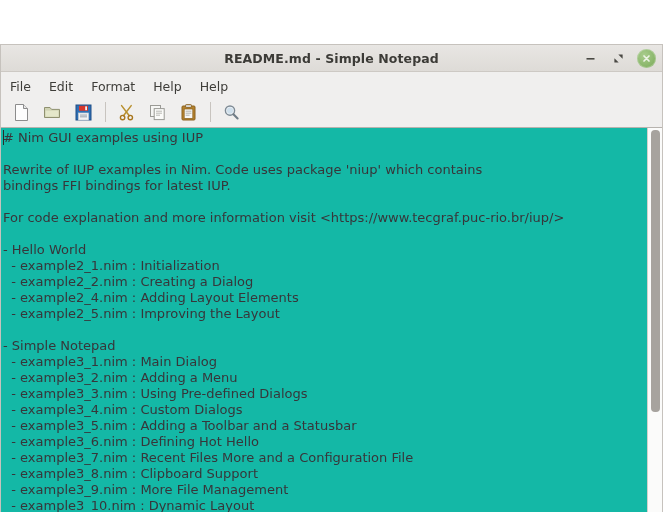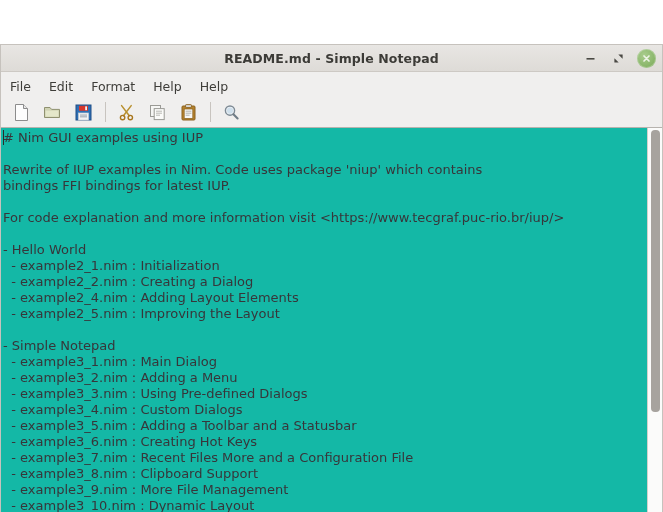--- a/index.html
+++ b/index.html
@@ -304,21 +304,21 @@
       <div class="txtline">  - example2_2.nim : Creating a Dialog</div>
       <div class="txtline">  - example2_4.nim : Adding Layout Elements</div>
       <div class="txtline">  - example2_5.nim : Improving the Layout</div>
       <div class="txtline"></div>
       <div class="txtline">- Simple Notepad</div>
       <div class="txtline">  - example3_1.nim : Main Dialog</div>
       <div class="txtline">  - example3_2.nim : Adding a Menu</div>
       <div class="txtline">  - example3_3.nim : Using Pre-defined Dialogs</div>
       <div class="txtline">  - example3_4.nim : Custom Dialogs</div>
       <div class="txtline">  - example3_5.nim : Adding a Toolbar and a Statusbar</div>
-      <div class="txtline">  - example3_6.nim : Creating Hot Keys</div>
+      <div class="txtline">  - example3_6.nim : Defining Hot Hello</div>
       <div class="txtline">  - example3_7.nim : Recent Files More and a Configuration File</div>
       <div class="txtline">  - example3_8.nim : Clipboard Support</div>
       <div class="txtline">  - example3_9.nim : More File Management</div>
       <div class="txtline">  - example3_10.nim : Dynamic Layout</div>
     </div>
     <div id="vscroll">
       <div id="vthumb" style="top: 2px; height: 282px;"></div>
     </div>
   </div>
 

